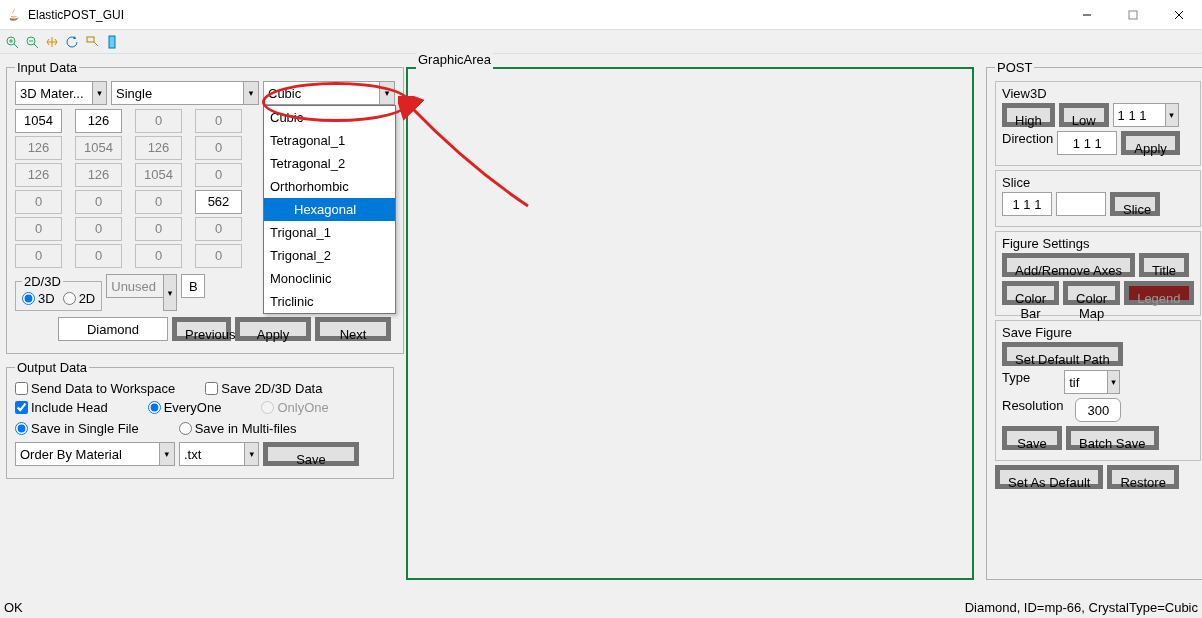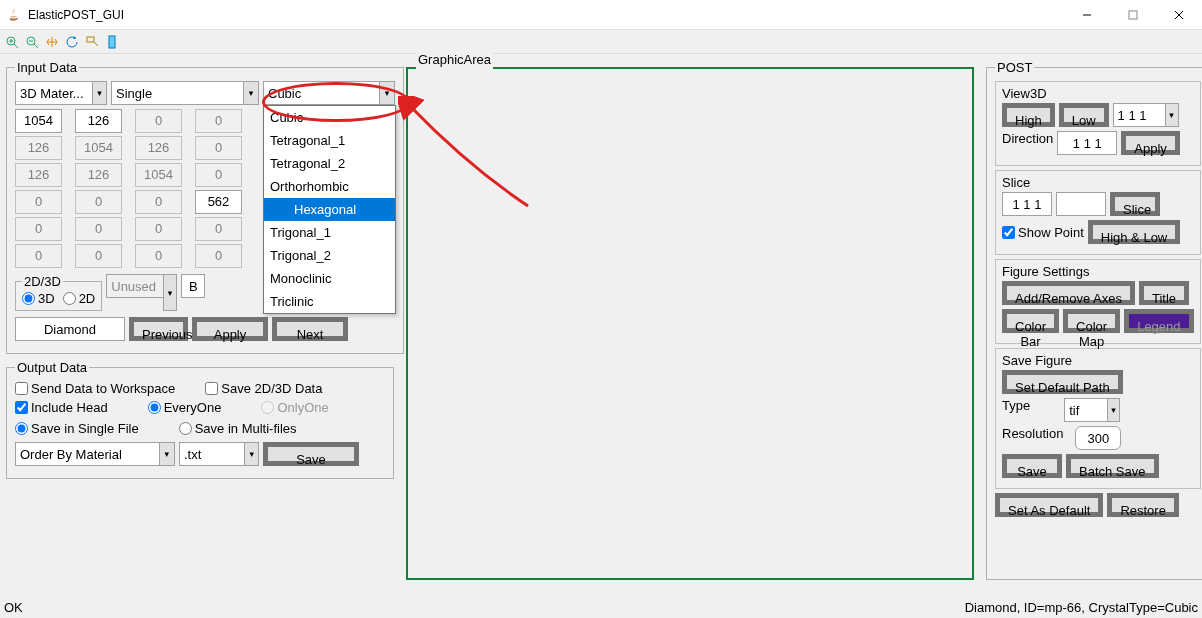--- a/index.html
+++ b/index.html
@@ -22,21 +22,21 @@
 
 fieldset { border: 1px solid #b0b0b0; padding: 6px 8px 8px 8px; margin-bottom: 6px; background: #f0f0f0; }
 legend { font-size: 13px; padding: 0 2px; color: #000; }
 
 .row { display: flex; gap: 4px; margin-bottom: 4px; }
 
 select, input[type=text], .numcell, button {
   height: 24px; border: 1px solid #a0a0a0; background: #fff; padding: 2px 4px;
 }
 button { background: #e1e1e1; border: 5px solid #737373; cursor: pointer; padding: 5px 8px; }
-button.disabled { color: #999; background:#4c1d95; }
+button.disabled { color: #999; background:#7f1d1d; }
 
 .combo { position: relative; display:flex; }
 .combo input { width: 100%; border-right: none; }
 .combo .dropbtn { width: 18px; border:1px solid #a0a0a0; background:#e1e1e1; display:flex; align-items:center; justify-content:center; font-size:9px; }
 
 .numcell { width: 47px; text-align: center; line-height: 18px; }
 .numcell.ro { background: #f0f0f0; color: #808080; border-color:#c0c0c0; }
 
 .radiolabel, .checklabel { display: inline-flex; align-items: center; gap: 3px; }
 .radiolabel input, .checklabel input { margin:0; }
@@ -208,21 +208,21 @@
             </label>
         </fieldset>
         <div class="combo" style="width:71px">
           <input type="text" disabled="" style="background: rgb(240, 240, 240); color: rgb(136, 136, 136);" value="Unused">
           <div class="dropbtn">▾</div>
         </div>
         <input type="text" style="width: 24px; text-align: center;" value="B">
       </div>
 
       <div class="row" style="margin-top:6px">
-        <input type="text" style="width: 110px; text-align: center;" value="Diamond">
+        <input type="text" style="width: 110px; text-align: center; margin-left: 43px;" value="Diamond">
         <button style="width:59px">Previous</button>
         <button style="width:76px">Apply</button>
         <button style="width:76px">Next</button>
       </div>
     </fieldset>
 
     <fieldset>
       <legend>Output Data</legend>
       <div class="row" style="gap:30px">
         <label class="checklabel">
@@ -298,27 +298,20 @@
           <button>Apply</button>
         </div>
       </div>
 
       <div class="subgroup">
         <span class="sublabel">Slice</span>
         <div class="row">
           <input type="text" style="width: 50px; text-align: center;" value="1 1 1">
           <input type="text" style="width: 50px;">
           <button style="width:50px">Slice</button>
-        </div>
-        <div class="row">
-          <label class="checklabel">
-              <input type="checkbox" checked="" style="">
-              <span>Show Point</span>
-            </label>
-          <button>High &amp; Low</button>
         </div>
       </div>
 
       <div class="subgroup">
         <span class="sublabel">Figure Settings</span>
         <div class="row">
           <button>Add/Remove Axes</button>
           <button>Title</button>
         </div>
         <div class="row">

